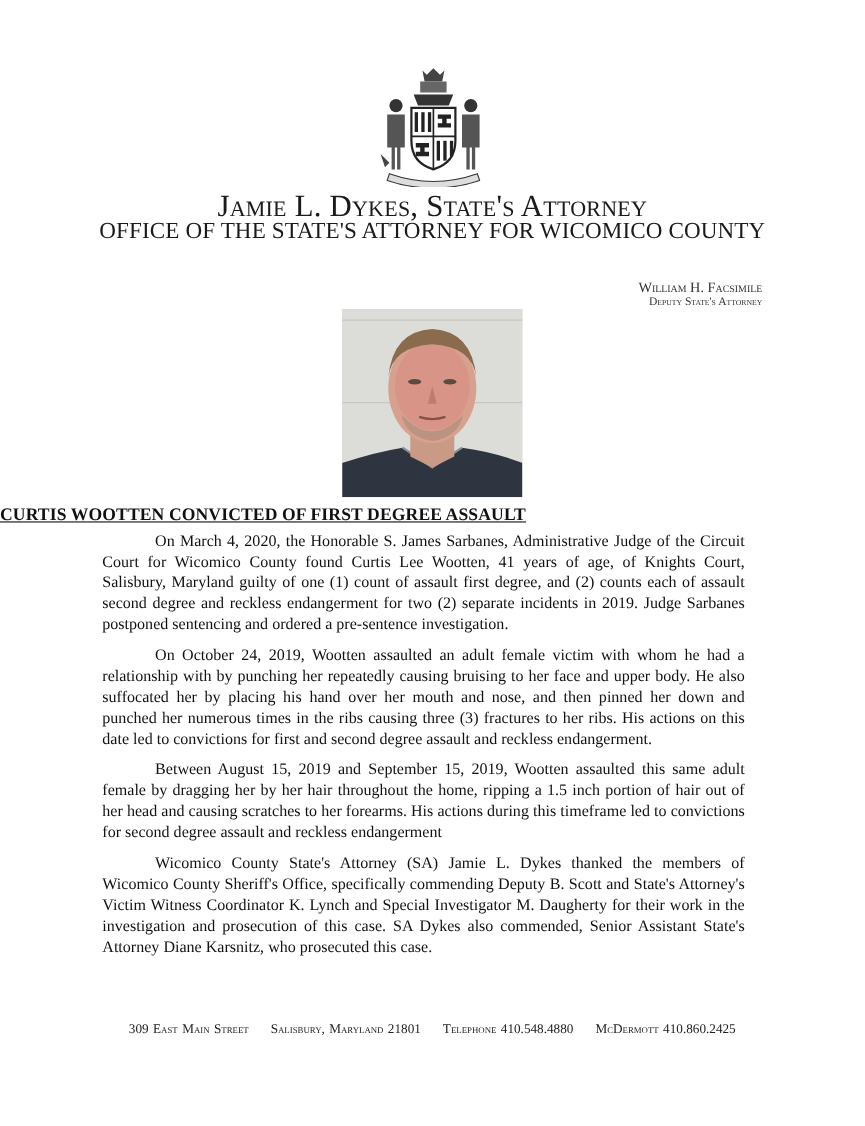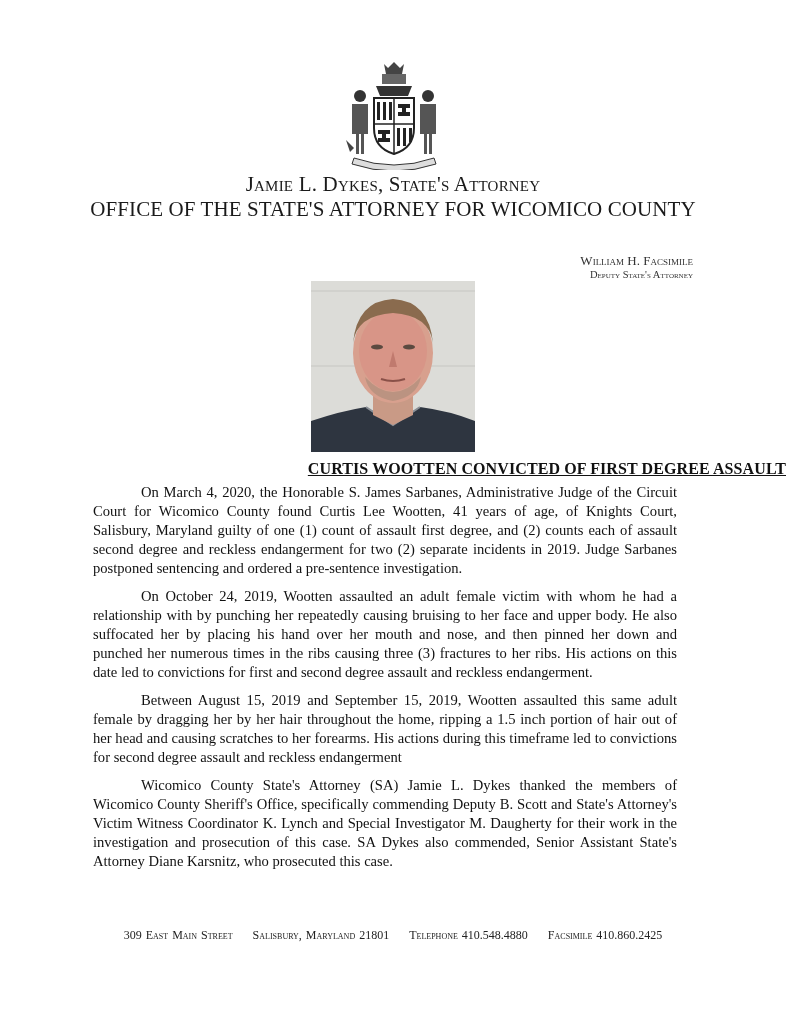--- a/index.html
+++ b/index.html
@@ -1,24 +1,24 @@
 <!DOCTYPE html>
 <html><head>
 <meta charset="utf-8">
 <style>
   html, body { margin: 0; padding: 0; background: #ffffff; }
   body { width: 786px; height: 1024px; position: relative; overflow: hidden; color: #111; font-family: "Liberation Serif", serif; }
   .seal { position: absolute; left: 342px; top: 60px; width: 104px; height: 110px; }
-  .hdr1 { position: absolute; left: 0; width: 786px; top: 172px; text-align: center; font-size: 21px; font-variant: small-caps; letter-spacing: 0.2px; color: #1a1a1a; }
+  .hdr1 { position: absolute; left: 0; width: 786px; top: 172px; text-align: center; font-size: 28px; font-variant: small-caps; letter-spacing: 0.2px; color: #1a1a1a; }
   .hdr2 { position: absolute; left: 0; width: 786px; top: 197px; text-align: center; font-size: 21px; letter-spacing: 0.1px; color: #1a1a1a; }
   .deputy { position: absolute; right: 93px; top: 253px; text-align: right; font-variant: small-caps; color: #333; }
   .deputy .n { font-size: 13px; line-height: 15px; }
   .deputy .t { font-size: 10.5px; line-height: 13px; }
   .photo { position: absolute; left: 311px; top: 281px; width: 164px; height: 171px; overflow: hidden; background: #d9d9d6; }
-  .headline { position: absolute; left: 0; width: 786px; top: 460px; text-align: right; font-weight: bold; font-size: 16px; text-decoration: underline; letter-spacing: 0.1px; }
+  .headline { position: absolute; left: 0; width: 786px; top: 460px; text-align: left; font-weight: bold; font-size: 16px; text-decoration: underline; letter-spacing: 0.1px; }
   .body { position: absolute; left: 93px; width: 600px; top: 483px; font-size: 14.6px; line-height: 19px; text-align: justify; }
   .body p { margin: 0 16px 9px 0; text-indent: 48px; }
   .footer { position: absolute; left: 0; width: 786px; top: 928px; text-align: center; font-size: 12px; font-variant: small-caps; color: #222; word-spacing: 1px; }
   .footer span { margin: 12px 8px; }
 </style>
 </head>
 <body>
 
 <div class="seal">
   <svg width="104" height="110" viewBox="0 0 104 110">
@@ -95,14 +95,14 @@
   <p>On March 4, 2020, the Honorable S. James Sarbanes, Administrative Judge of the Circuit Court for Wicomico County found Curtis Lee Wootten, 41 years of age, of Knights Court, Salisbury, Maryland guilty of one (1) count of assault first degree, and (2) counts each of assault second degree and reckless endangerment for two (2) separate incidents in 2019.  Judge Sarbanes postponed sentencing and ordered a pre-sentence investigation.</p>
   <p>On October 24, 2019, Wootten assaulted an adult female victim with whom he had a relationship with by punching her repeatedly causing bruising to her face and upper body.  He also suffocated her by placing his hand over her mouth and nose, and then pinned her down and punched her numerous times in the ribs causing three (3) fractures to her ribs. His actions on this date led to convictions for first and second degree assault and reckless endangerment.</p>
   <p>Between August 15, 2019 and September 15, 2019, Wootten assaulted this same adult female by dragging her by her hair throughout the home, ripping a 1.5 inch portion of hair out of her head and causing scratches to her forearms.   His actions during this timeframe led to convictions for second degree assault and reckless endangerment</p>
   <p>Wicomico County State's Attorney (SA) Jamie L. Dykes thanked the members of Wicomico County Sheriff's Office, specifically commending Deputy B. Scott and State's Attorney's Victim Witness Coordinator K. Lynch and Special Investigator M. Daugherty for their work in the investigation and prosecution of this case.  SA Dykes also commended, Senior Assistant State's Attorney Diane Karsnitz, who prosecuted this case.</p>
 </div>
 
 <div class="footer">
   <span>309 East Main Street</span>
   <span>Salisbury, Maryland 21801</span>
   <span>Telephone 410.548.4880</span>
-  <span>Facsimile 410.860.2425</span>
+  <span>McDermott 410.860.2425</span>
 </div>
 
 </body></html>

